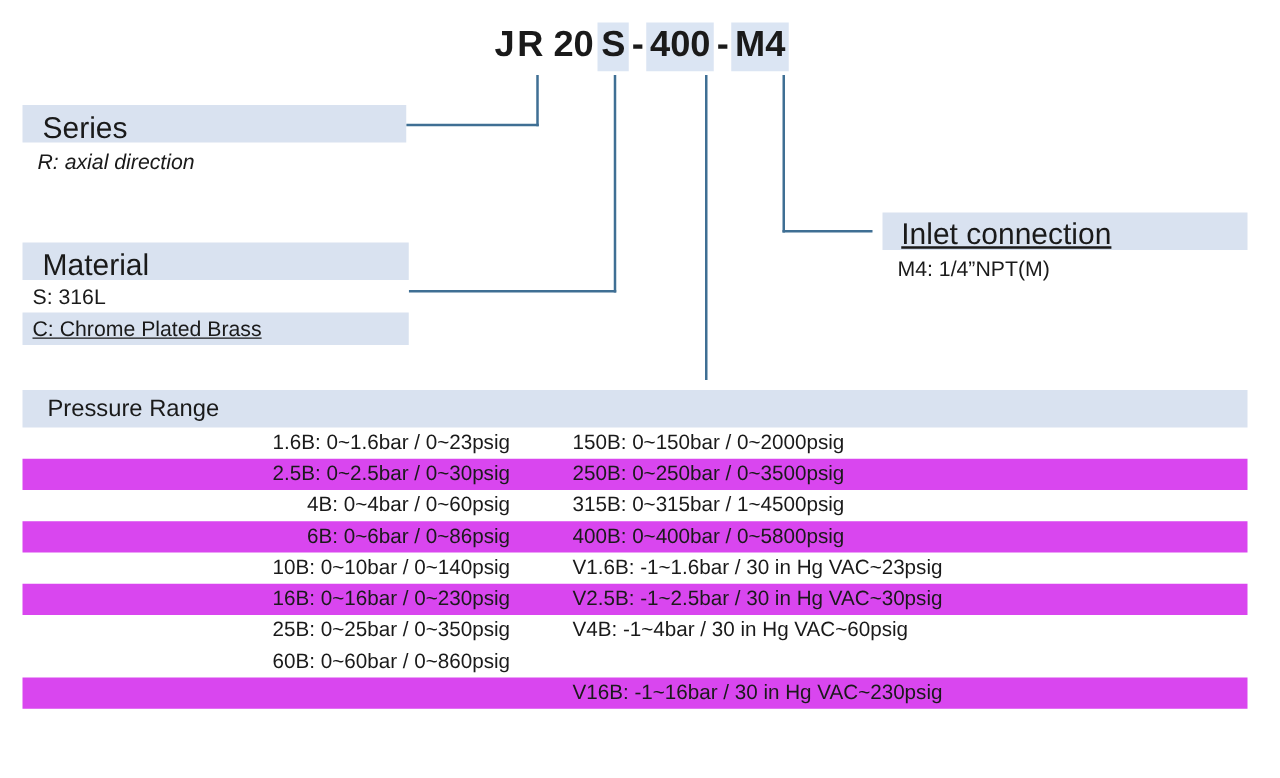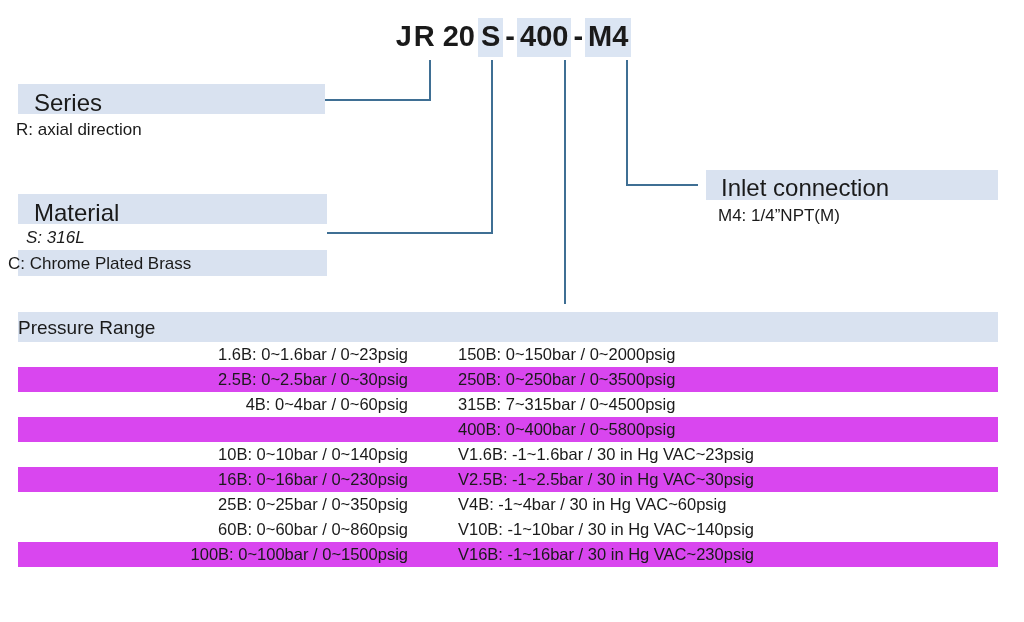--- a/index.html
+++ b/index.html
@@ -88,21 +88,21 @@
     top: 312px;
     width: 980px;
   }
   .pr-head {
     height: 30px;
     background: #d9e2f0;
     position: relative;
   }
   .pr-head span {
     position: absolute;
-    left: 0;
+    left: 20px;
     top: 6px;
     font-size: 19px;
     line-height: 1;
   }
   .pr-row {
     height: 25px;
     position: relative;
   }
   .pr-row.alt {
     background: #d946ef;
@@ -144,71 +144,70 @@
   <div class="vline" style="left:491px; top:60px; height:174px;"></div>
   <div class="hline" style="left:327px; top:232px; width:166px;"></div>
 
   <div class="vline" style="left:564px; top:60px; height:244px;"></div>
 
   <div class="vline" style="left:626px; top:60px; height:126px;"></div>
   <div class="hline" style="left:626px; top:184px; width:72px;"></div>
 
   <div class="band" style="left:18px; top:84px; width:307px; height:30px;"></div>
   <div class="lbl" style="left:34px; top:91px;">Series</div>
-  <div class="lbl-sub" style="left:16px; top:121px;">R: axial direction</div>
+  <div class="lbl-sub" style="left:30px; top:121px;font-style:italic;">R: axial direction</div>
 
   <div class="band" style="left:18px; top:194px; width:309px; height:30px;"></div>
   <div class="lbl" style="left:34px; top:201px;">Material</div>
 
   <div class="band-white" style="left:18px; top:224px; width:309px; height:26px;"></div>
-  <div class="lbl-sub" style="left:26px; top:229px;font-style:italic;">S:  316L</div>
+  <div class="lbl-sub" style="left:26px; top:229px;">S:  316L</div>
 
   <div class="band" style="left:18px; top:250px; width:309px; height:26px;"></div>
-  <div class="lbl-sub" style="left:8px; top:255px;">C:  Chrome Plated Brass</div>
+  <div class="lbl-sub" style="left:26px; top:255px;text-decoration:underline;">C:  Chrome Plated Brass</div>
 
   <div class="band" style="left:706px; top:170px; width:292px; height:30px;"></div>
-  <div class="lbl" style="left:721px; top:176px;">Inlet connection</div>
+  <div class="lbl" style="left:721px; top:176px;text-decoration:underline;">Inlet connection</div>
   <div class="lbl-sub" style="left:718px; top:207px;text-align:right;">M4: 1/4”NPT(M)</div>
 
   <div id="pr-table">
     <div class="pr-head">
       <span>Pressure Range</span>
     </div>
     <div id="pr-rows">
         <div class="pr-row">
           <div class="pr-c-left">1.6B: 0~1.6bar / 0~23psig</div>
           <div class="pr-c-right">150B:  0~150bar / 0~2000psig</div>
         </div>
         <div class="pr-row alt">
           <div class="pr-c-left">2.5B: 0~2.5bar / 0~30psig</div>
           <div class="pr-c-right">250B: 0~250bar / 0~3500psig</div>
         </div>
         <div class="pr-row">
           <div class="pr-c-left">4B: 0~4bar / 0~60psig</div>
-          <div class="pr-c-right">315B: 7~315bar / 0~4500psig</div>
-        </div>
-        <div class="pr-row alt">
+          <div class="pr-c-right">315B: 0~315bar / 1~4500psig</div>
+        </div>
+        <div class="pr-row alt">
+          <div class="pr-c-left">6B: 0~6bar / 0~86psig</div>
           <div class="pr-c-right">400B: 0~400bar / 0~5800psig</div>
         </div>
         <div class="pr-row">
           <div class="pr-c-left">10B: 0~10bar / 0~140psig</div>
           <div class="pr-c-right">V1.6B: -1~1.6bar / 30 in Hg VAC~23psig</div>
         </div>
         <div class="pr-row alt">
           <div class="pr-c-left">16B: 0~16bar / 0~230psig</div>
           <div class="pr-c-right">V2.5B: -1~2.5bar / 30 in Hg VAC~30psig</div>
         </div>
         <div class="pr-row">
           <div class="pr-c-left">25B: 0~25bar / 0~350psig</div>
           <div class="pr-c-right">V4B: -1~4bar / 30 in Hg VAC~60psig</div>
         </div>
         <div class="pr-row">
           <div class="pr-c-left">60B: 0~60bar / 0~860psig</div>
-          <div class="pr-c-right">V10B: -1~10bar / 30 in Hg VAC~140psig</div>
-        </div>
-        <div class="pr-row alt">
-          <div class="pr-c-left">100B: 0~100bar / 0~1500psig</div>
+        </div>
+        <div class="pr-row alt">
           <div class="pr-c-right">V16B: -1~16bar / 30 in Hg VAC~230psig</div>
         </div>
       </div>
   </div>
 
 </div>
 
 </body></html>

